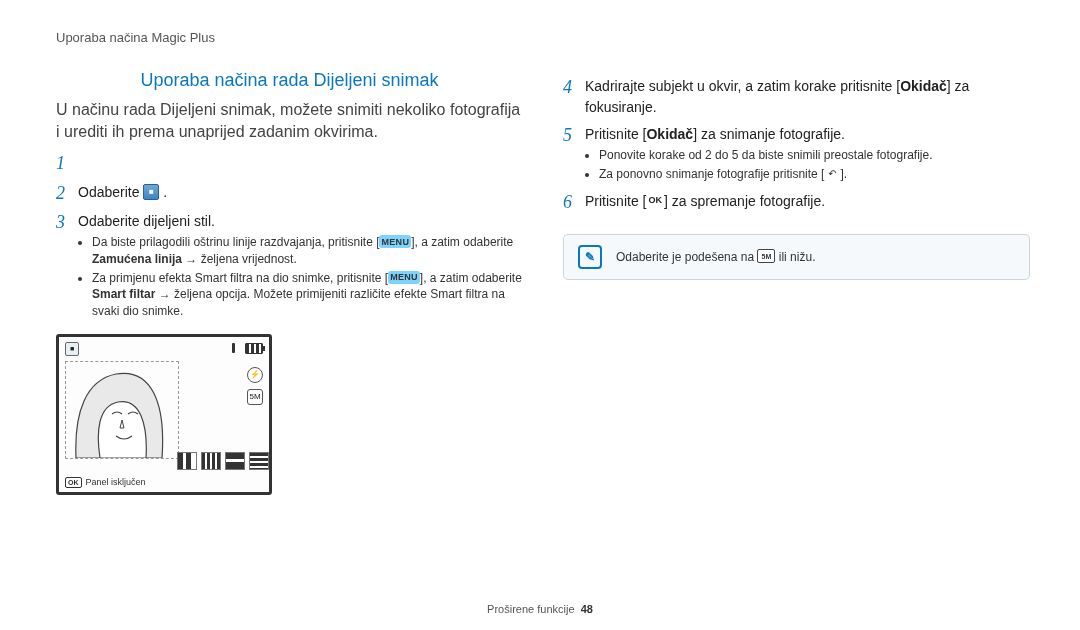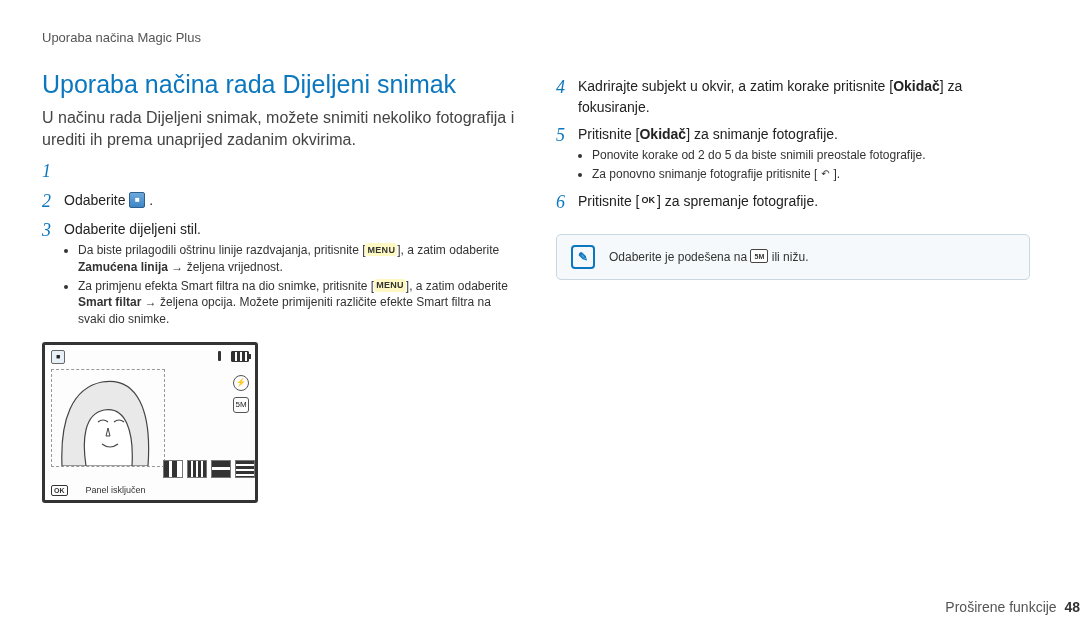--- a/index.html
+++ b/index.html
@@ -7,21 +7,21 @@
     padding: 0;
     font-family: "Segoe UI", Arial, sans-serif;
     background: #fff;
     color: #222;
     width: 1080px;
     height: 630px;
     position: relative;
     overflow: hidden;
   }
   .page {
-    padding: 30px 50px 20px 42px;
+    padding: 30px 50px 20px 56px;
     height: 100%;
     box-sizing: border-box;
     position: relative;
   }
   .running-header {
     font-size: 13px;
     color: #555;
     margin-bottom: 25px;
     font-weight: 300;
   }
@@ -29,22 +29,23 @@
     display: flex;
     gap: 40px;
   }
   .col {
     flex: 1;
     min-width: 0;
   }
   h2.section-title {
     color: #0b77bf;
     font-weight: 500;
-    font-size: 25px;
+    font-size: 18px;
     margin: 0 0 8px 0;
+    text-align: center;
   }
   .intro {
     font-size: 16px;
     color: #444;
     line-height: 1.35;
     margin-bottom: 10px;
   }
   .step {
     display: flex;
     align-items: flex-start;
@@ -109,21 +110,21 @@
     font-size: 8px;
     line-height: 14px;
     text-align: center;
   }
   .icon-menu {
     height: 13px;
     font-size: 9px;
     font-weight: 700;
     letter-spacing: 0.3px;
     padding: 0 2px;
-    background: #fef9c3;
+    background: #7dd3fc;
   }
   .icon-back {
     width: 16px; height: 13px;
     font-size: 10px;
     line-height: 12px;
     text-align: center;
     background: #fff;
   }
   .icon-ok {
     height: 13px;
@@ -244,36 +245,36 @@
   .t2 span{background:repeating-linear-gradient(90deg,#333 0 3px,transparent 3px 5px);}
   .t3 span{background:linear-gradient(180deg,#333 0 6px,transparent 6px 9px,#333 9px);}
   .t4 span{background:repeating-linear-gradient(180deg,#333 0 3px,transparent 3px 5px);}
   .lcd-bottom {
     position: absolute;
     left: 6px; bottom: 4px;
     font-size: 9px;
     color: #333;
     display:flex;
     align-items:center;
-    gap:18px;
+    gap:4px;
   }
   .lcd-ok {
     border:1px solid #333;
     border-radius:2px;
     font-size:7px;
     font-weight:700;
     padding:0 2px;
     line-height:9px;
   }
   .footer {
     position: absolute;
     bottom: 15px;
     left: 0; right: 0;
-    text-align: right;
-    font-size: 14px;
+    text-align: center;
+    font-size: 11px;
     color: #555;
   }
   .footer b { color: #333; font-weight: 600; }
 </style>
 </head>
 <body>
 
 <div class="page">
   <div class="running-header">Uporaba načina Magic Plus</div>
 

